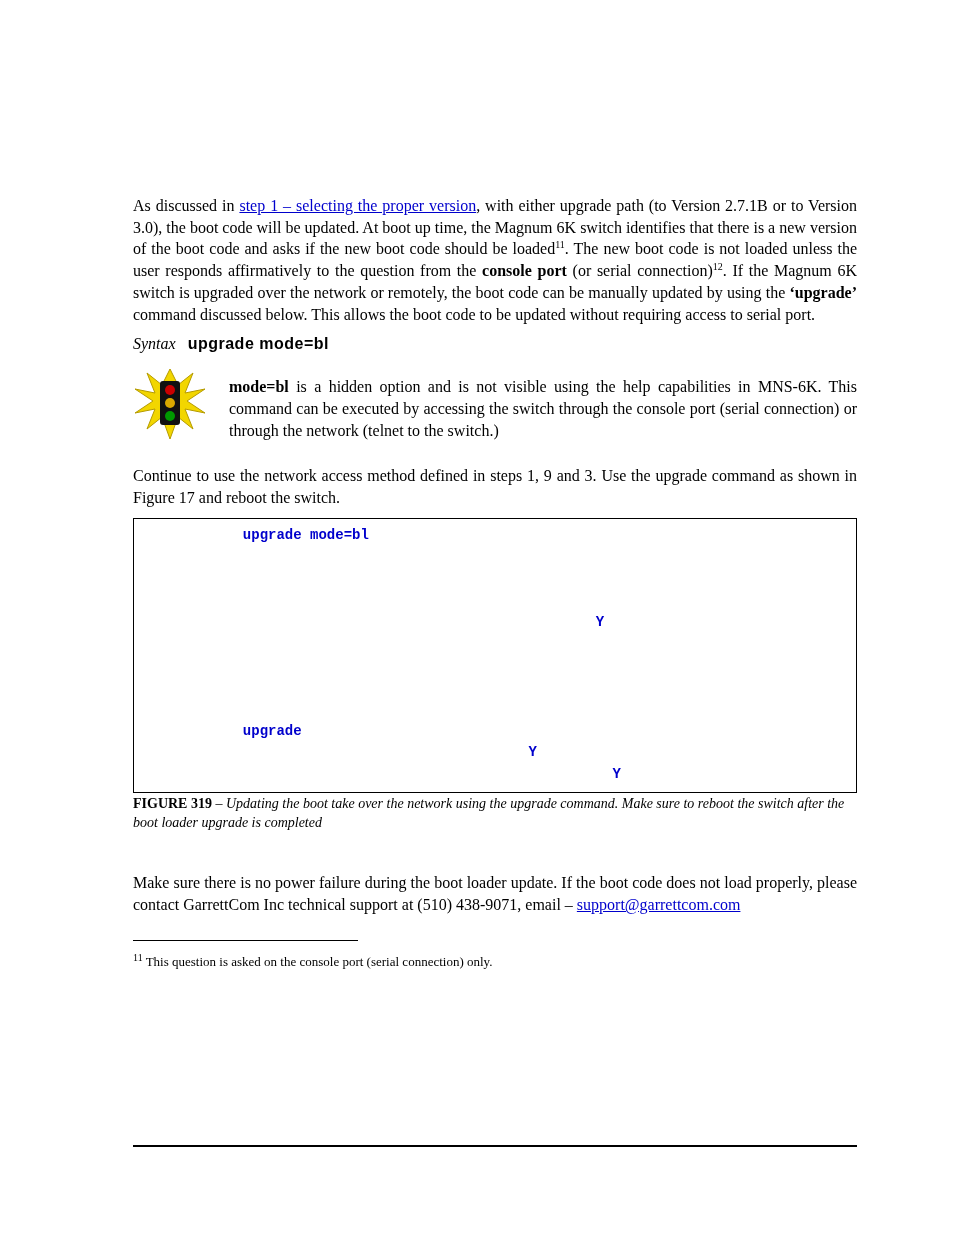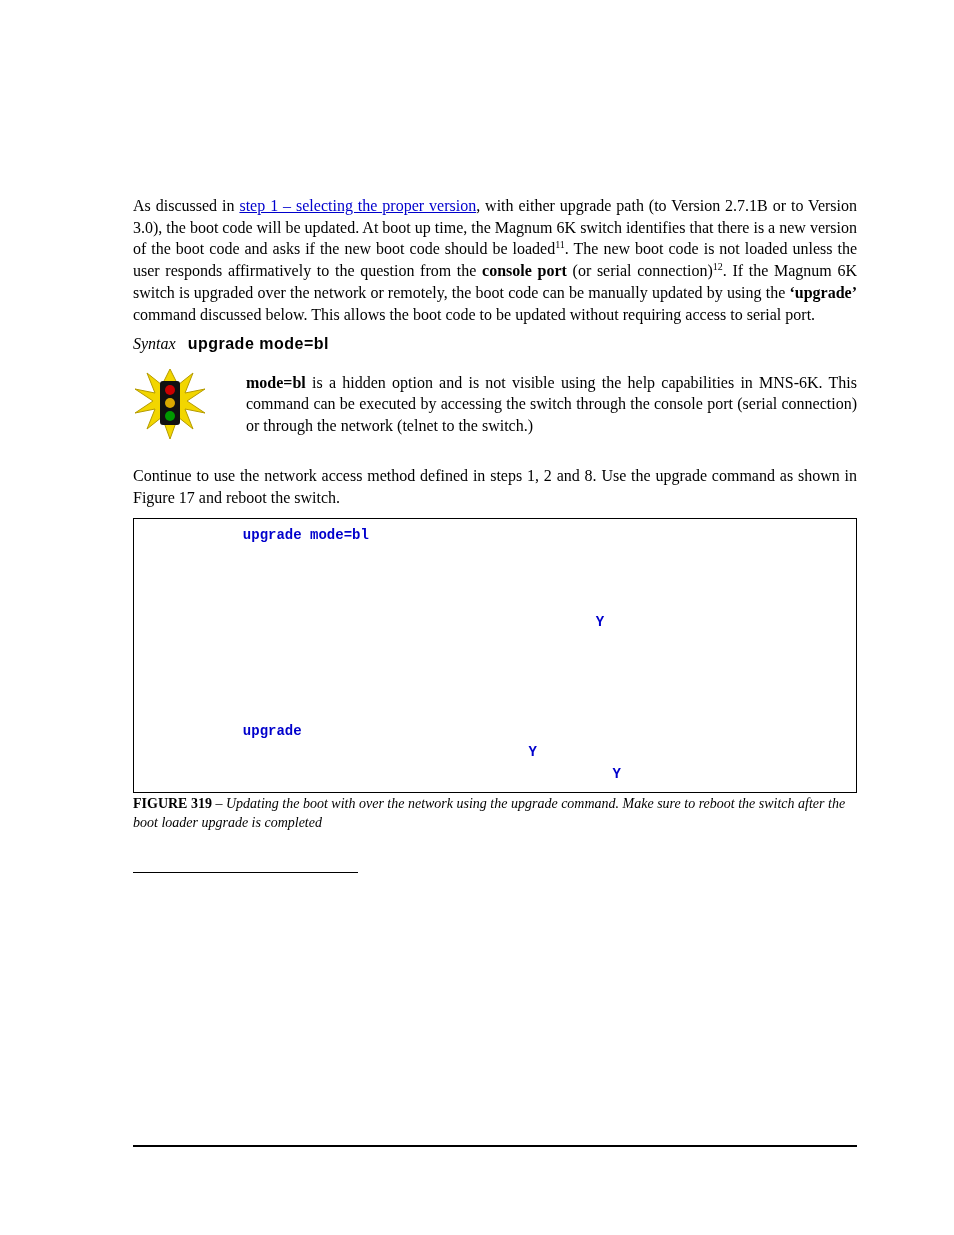--- a/index.html
+++ b/index.html
@@ -40,23 +40,22 @@
   .syntax-label {
     font-style: italic;
   }
   .mono-inline {
     font-family: "Gill Sans MT", "Gill Sans", sans-serif;
     font-weight: bold;
     letter-spacing: 0.5px;
   }
   .icon-block {
     display: flex;
-    align-items: center;
+    align-items: flex-end;
     margin-bottom: 24px;
-    gap: 17px;
   }
   .traffic-icon {
     width: 74px;
     height: 74px;
     margin-right: 22px;
     flex: 0 0 auto;
     position: relative;
   }
   .traffic-icon svg { display:block; }
   .icon-text {
@@ -136,37 +135,43 @@
           <circle cx="37" cy="36" r="5" fill="#d9a800"></circle>
           <circle cx="37" cy="49" r="5" fill="#009900"></circle>
         </g>
       </svg>
     </div>
     <div class="icon-text">
       <b>mode=bl</b><span> is a hidden option and is not visible using the help capabilities in MNS-6K. This command can be executed by accessing the switch through the console port (serial connection) or through the network (telnet to the switch.)</span>
     </div>
   </div>
 
-  <p class="para">Continue to use the network access method defined in steps 1, 2 and 8. Use the upgrade command as shown in Figure 17 and reboot the switch.</p>
+  <p class="para">Continue to use the network access method defined in steps 1, 9 and 3. Use the upgrade command as shown in Figure 17 and reboot the switch.</p>
 
   <div class="terminal-box"><span>Magnum6K25# </span><span class="cmd">upgrade mode=bl</span>
 <span> </span>
 <span>Upgrading boot loader will replace the existing boot loader</span>
 <span>in the flash with the new one from the app area. </span>
 <span>Do you want to upgrade the boot loader? [ 'Y' or 'N'] </span><span class="cmd">Y</span>
 <span> </span>
 <span>Boot loader upgrade Complete. You must reboot for changes to</span>
 <span>take effect!</span>
 <span> </span>
 <span>Magnum6K25# </span><span class="cmd">upgrade</span>
 <span>Proceed on rebooting the switch? ['Y' or 'N'] </span><span class="cmd">Y</span>
 <span>Do you wish to save current configuration? ['Y' or 'N'] </span><span class="cmd">Y</span></div>
 
   <p class="fig-caption">
-    <span class="fig-label">FIGURE 319</span><span> – Updating the boot with over the network using the upgrade command. Make sure to reboot the switch after the boot loader upgrade is completed</span>
+    <span class="fig-label">FIGURE 319</span><span> – Updating the boot take over the network using the upgrade command. Make sure to reboot the switch after the boot loader upgrade is completed</span>
   </p>
 
+  <p class="para">
+    <span>Make sure there is no power failure during the boot loader update. If the boot code does not load properly, please contact GarrettCom Inc technical support at (510) 438-9071, email – </span><a class="link" href="#">support@garrettcom.com</a>
+  </p>
 
   <hr class="footnote-rule">
 
+  <p class="footnote">
+    <span class="fn-num">11</span><span> This question is asked on the console port (serial connection) only. </span>
+  </p>
 
   <hr class="bottom-rule">
 </div>
 
 </body></html>

